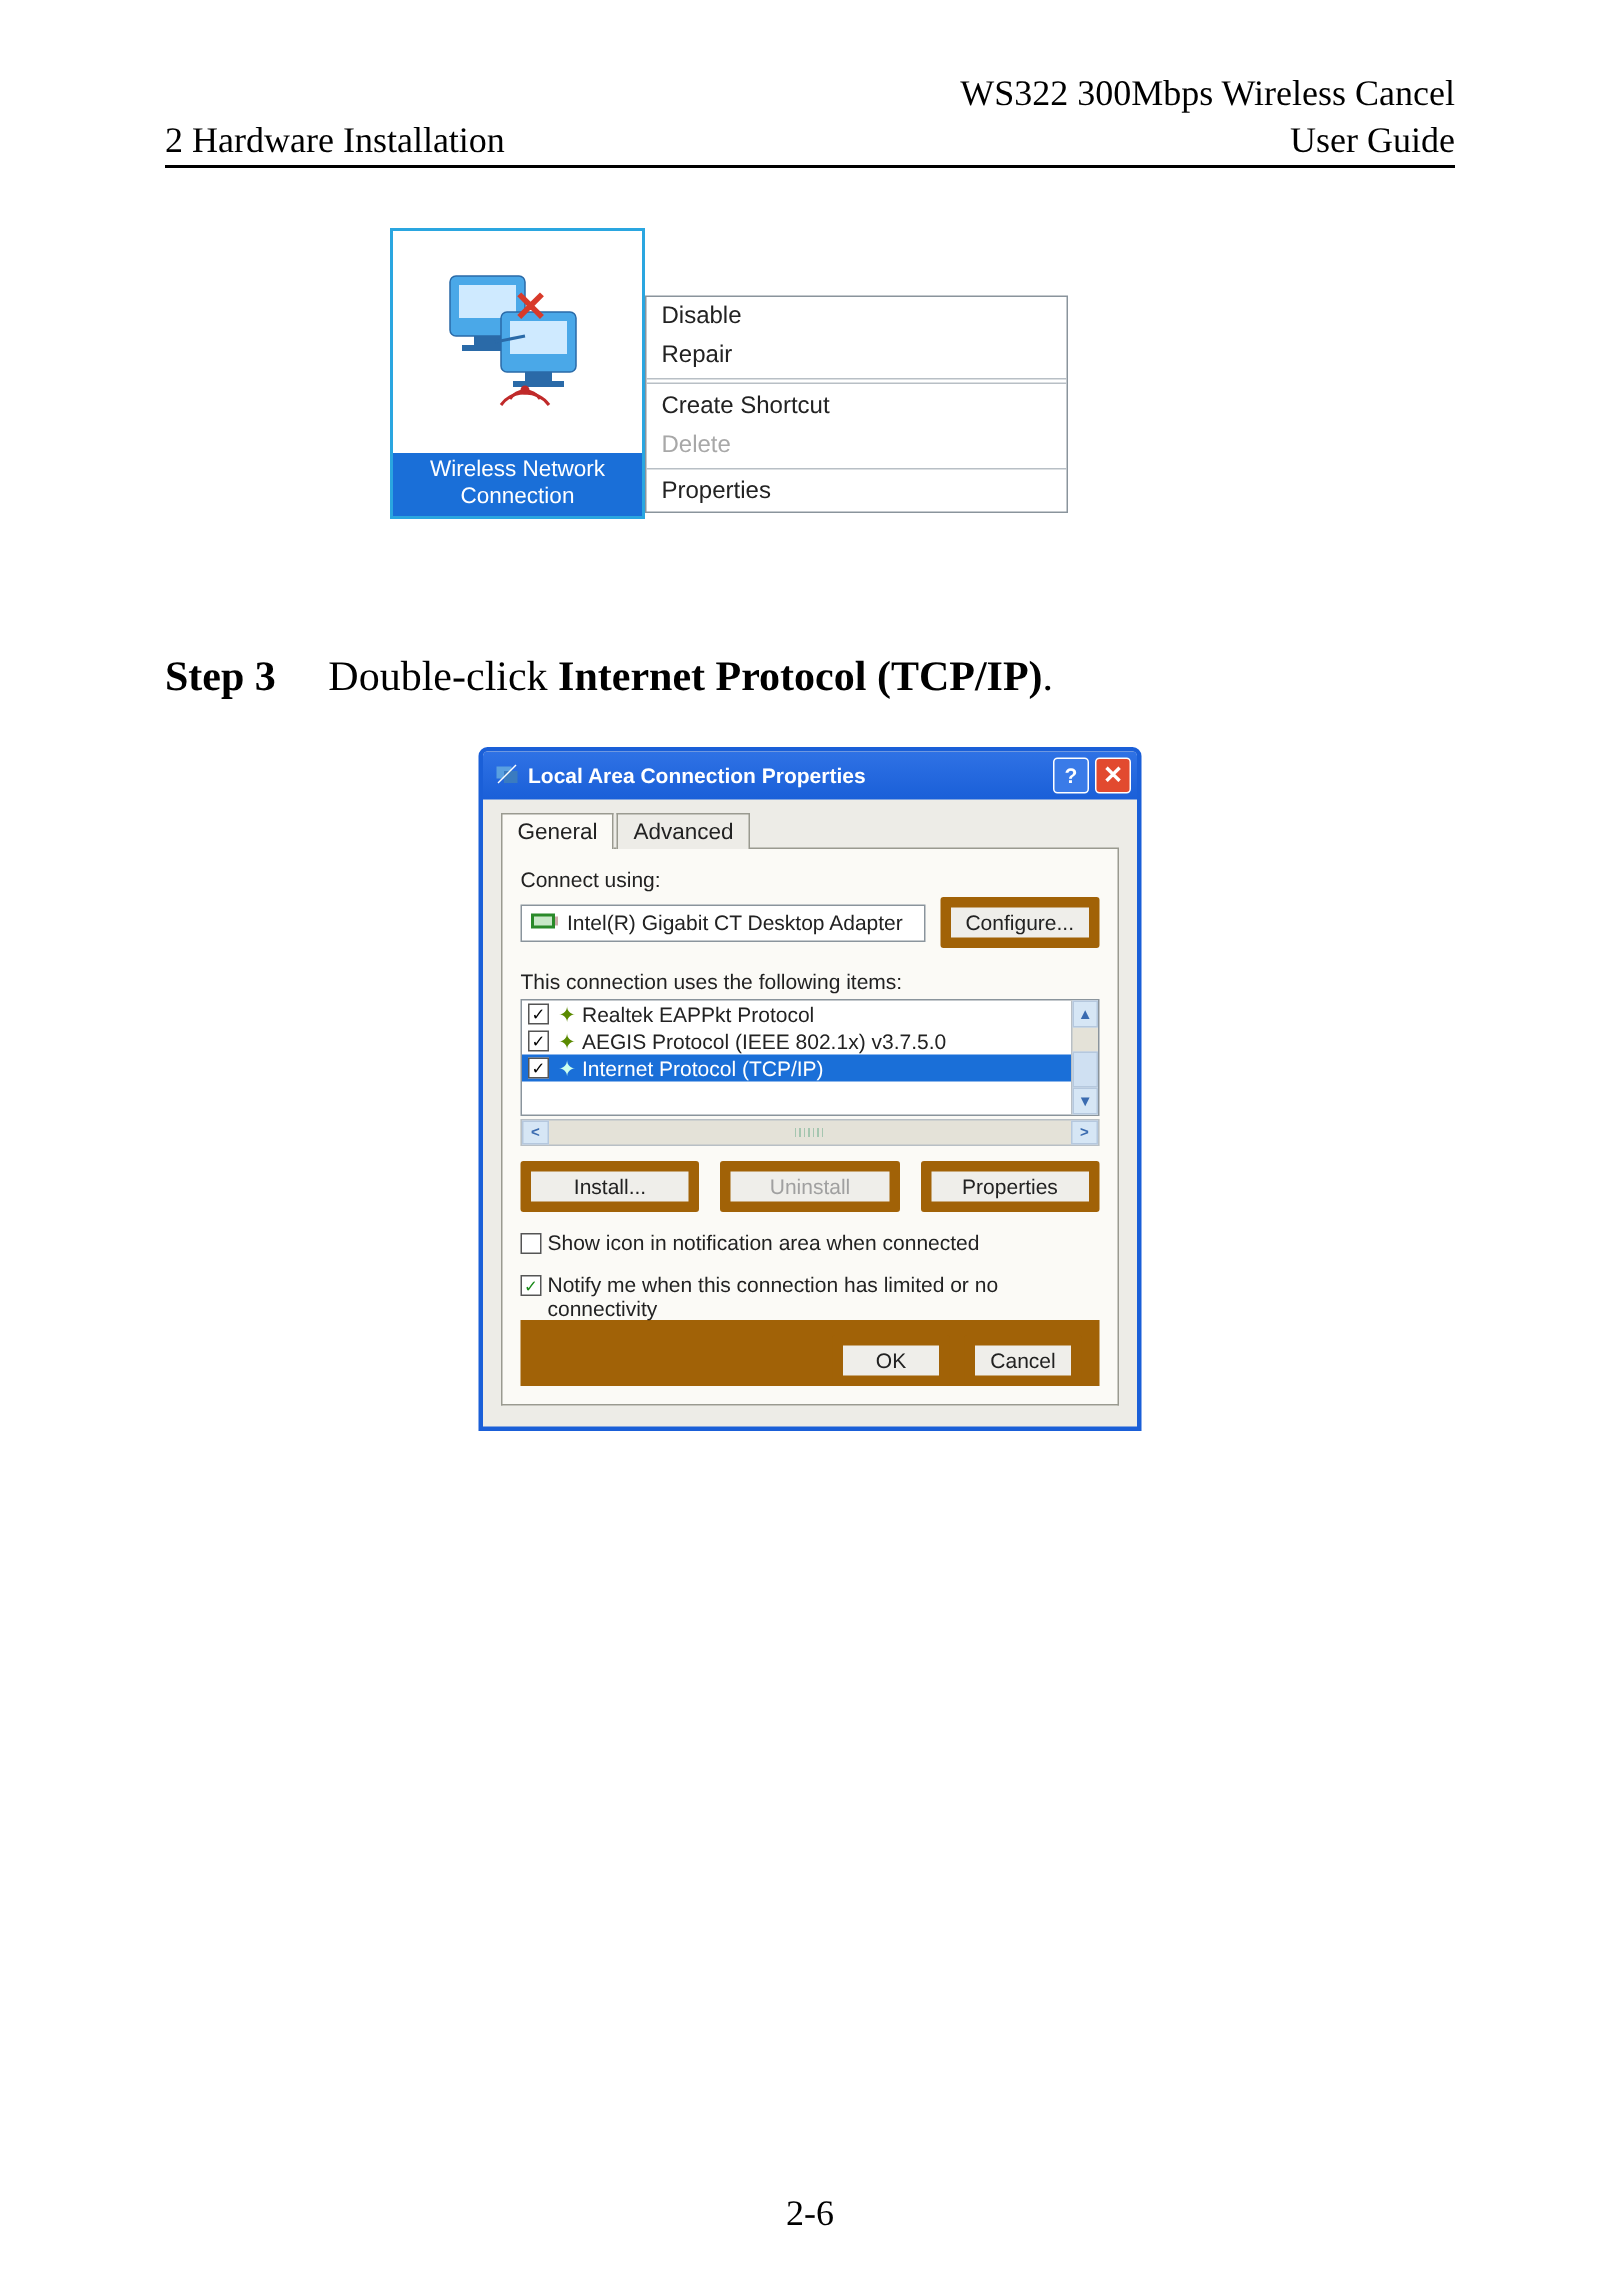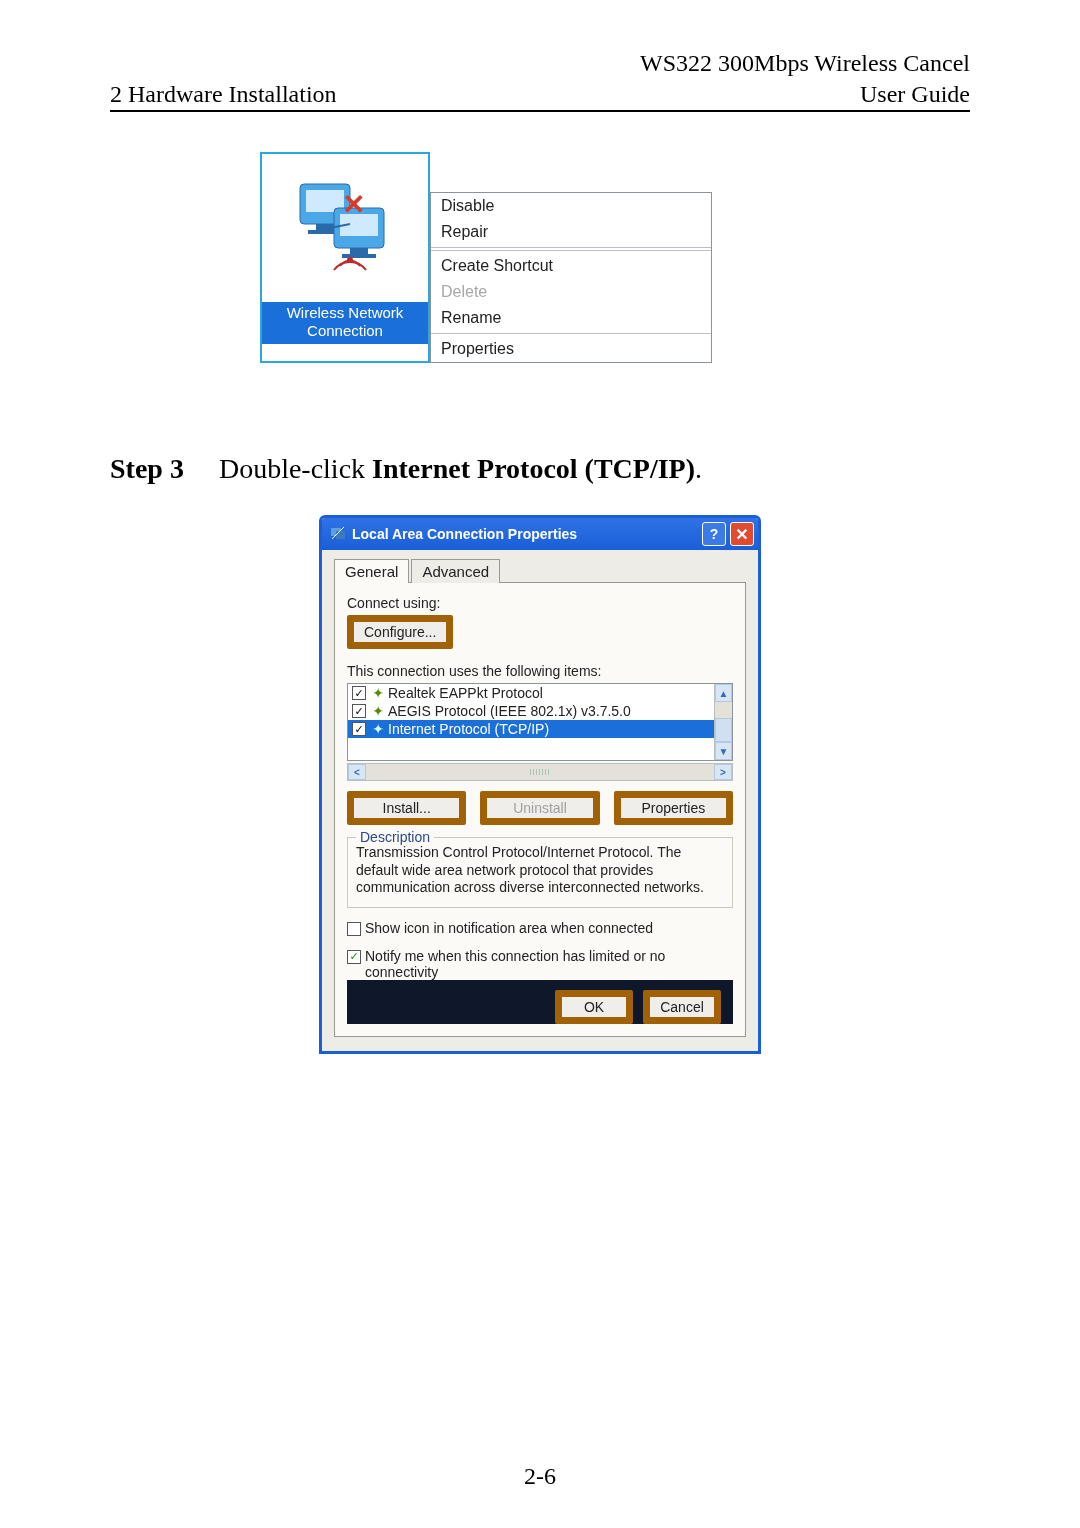--- a/index.html
+++ b/index.html
@@ -205,21 +205,21 @@
   .fieldset .legend {
     position:absolute; top:-9px; left:8px; background:#fbfaf6;
     padding:0 4px; font-size:14px; color:#2a4a8a;
   }
   .fieldset .desc { font-size:14px; line-height:1.25; }
   .chk-row { display:flex; align-items:flex-start; font-size:14px; margin-top:12px; }
   .chk-row .chkbox { margin-top:2px; }
   .chk-row.green .chkbox { color:#1a8a1a; }
   .dlg-foot {
     display:flex; justify-content:flex-end; gap:10px;
-    background:#0f172a; padding:10px 12px 0 12px;
+    background:#a16207; padding:10px 12px 0 12px;
   }
   .page-num {
     position:absolute; left:0; right:0; bottom:38px;
     text-align:center; font-size:24px;
   }
 </style>
 </head>
 <body>
 
 <div class="header-right">WS322 300Mbps Wireless Cancel</div>
@@ -255,21 +255,20 @@
     </div>
   </div>
 
   <div class="ctx-menu">
     <div class="ctx-item">Disable</div>
     <div class="ctx-item">Repair</div>
     <div class="ctx-sep"></div>
     <div class="ctx-sep"></div>
     <div class="ctx-item">Create Shortcut</div>
     <div class="ctx-item disabled">Delete</div>
-    <div class="ctx-item">Rename</div>
     <div class="ctx-sep"></div>
     <div class="ctx-item">Properties</div>
   </div>
 </div>
 
 <div class="step-line">
   <span class="step-tag">Step 3</span>
   <span>Double-click </span><b>Internet Protocol (TCP/IP)</b><span>.</span>
 </div>
 
@@ -287,20 +286,30 @@
     <div class="winbtn close">✕</div>
   </div>
   <div class="dlg-body">
     <div class="tabs">
       <div class="tab active">General</div>
       <div class="tab">Advanced</div>
     </div>
     <div class="panel">
       <span class="lbl">Connect using:</span>
       <div class="adapter-row">
+        <div class="adapter-box">
+          <span class="nic-ico">
+            <svg width="18" height="14">
+                <rect x="0" y="2" width="16" height="10" fill="#2a8a2a"></rect>
+                <rect x="2" y="4" width="12" height="6" fill="#c8e8c8"></rect>
+                <rect x="16" y="4" width="2" height="6" fill="#caa"></rect>
+              </svg>
+          </span>
+          <span>Intel(R) Gigabit CT Desktop Adapter</span>
+        </div>
         <div class="btnxp">Configure...</div>
       </div>
 
       <span class="lbl">This connection uses the following items:</span>
 
       <div class="list-box">
         <div class="list-inner">
           <div class="li-row">
             <span class="chkbox">✓</span>
             <span class="proto-ico">✦</span>
@@ -332,24 +341,20 @@
           </div>
         <div class="arr">&gt;</div>
       </div>
 
       <div class="btn-row3">
         <div class="btnxp">Install...</div>
         <div class="btnxp disabled">Uninstall</div>
         <div class="btnxp">Properties</div>
       </div>
 
-      <div class="fieldset">
-        <span class="legend">Description</span>
-        <div class="desc">Transmission Control Protocol/Internet Protocol. The default wide area network protocol that provides communication across diverse interconnected networks.</div>
-      </div>
 
       <div class="chk-row">
         <span class="chkbox"></span>
         <span>Show icon in notification area when connected</span>
       </div>
       <div class="chk-row green">
         <span class="chkbox">✓</span>
         <span>Notify me when this connection has limited or no connectivity</span>
       </div>
 

